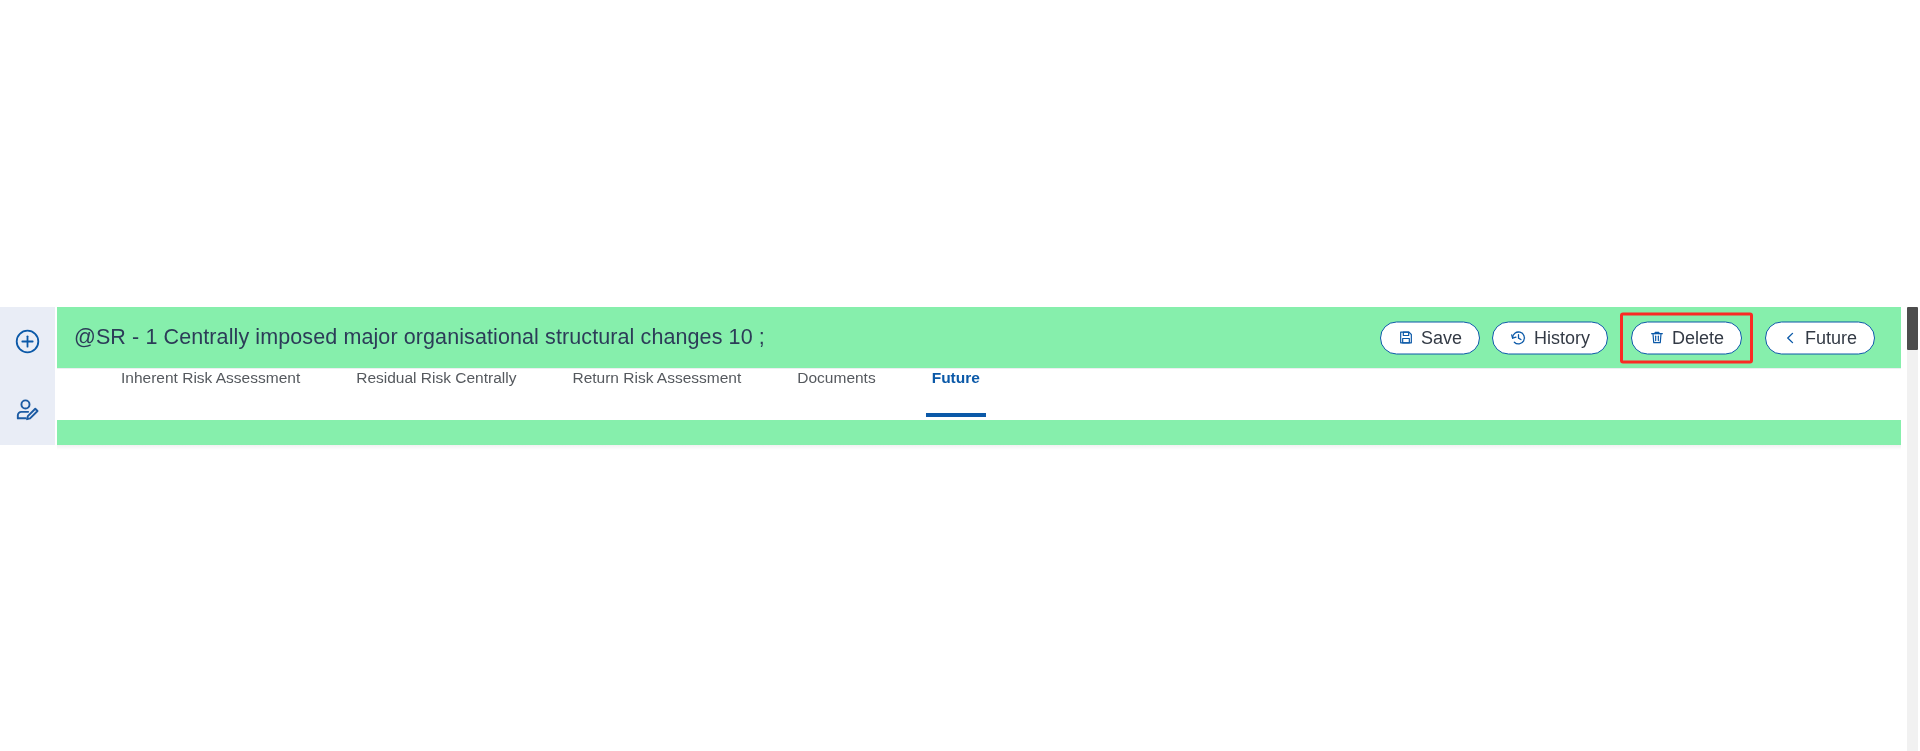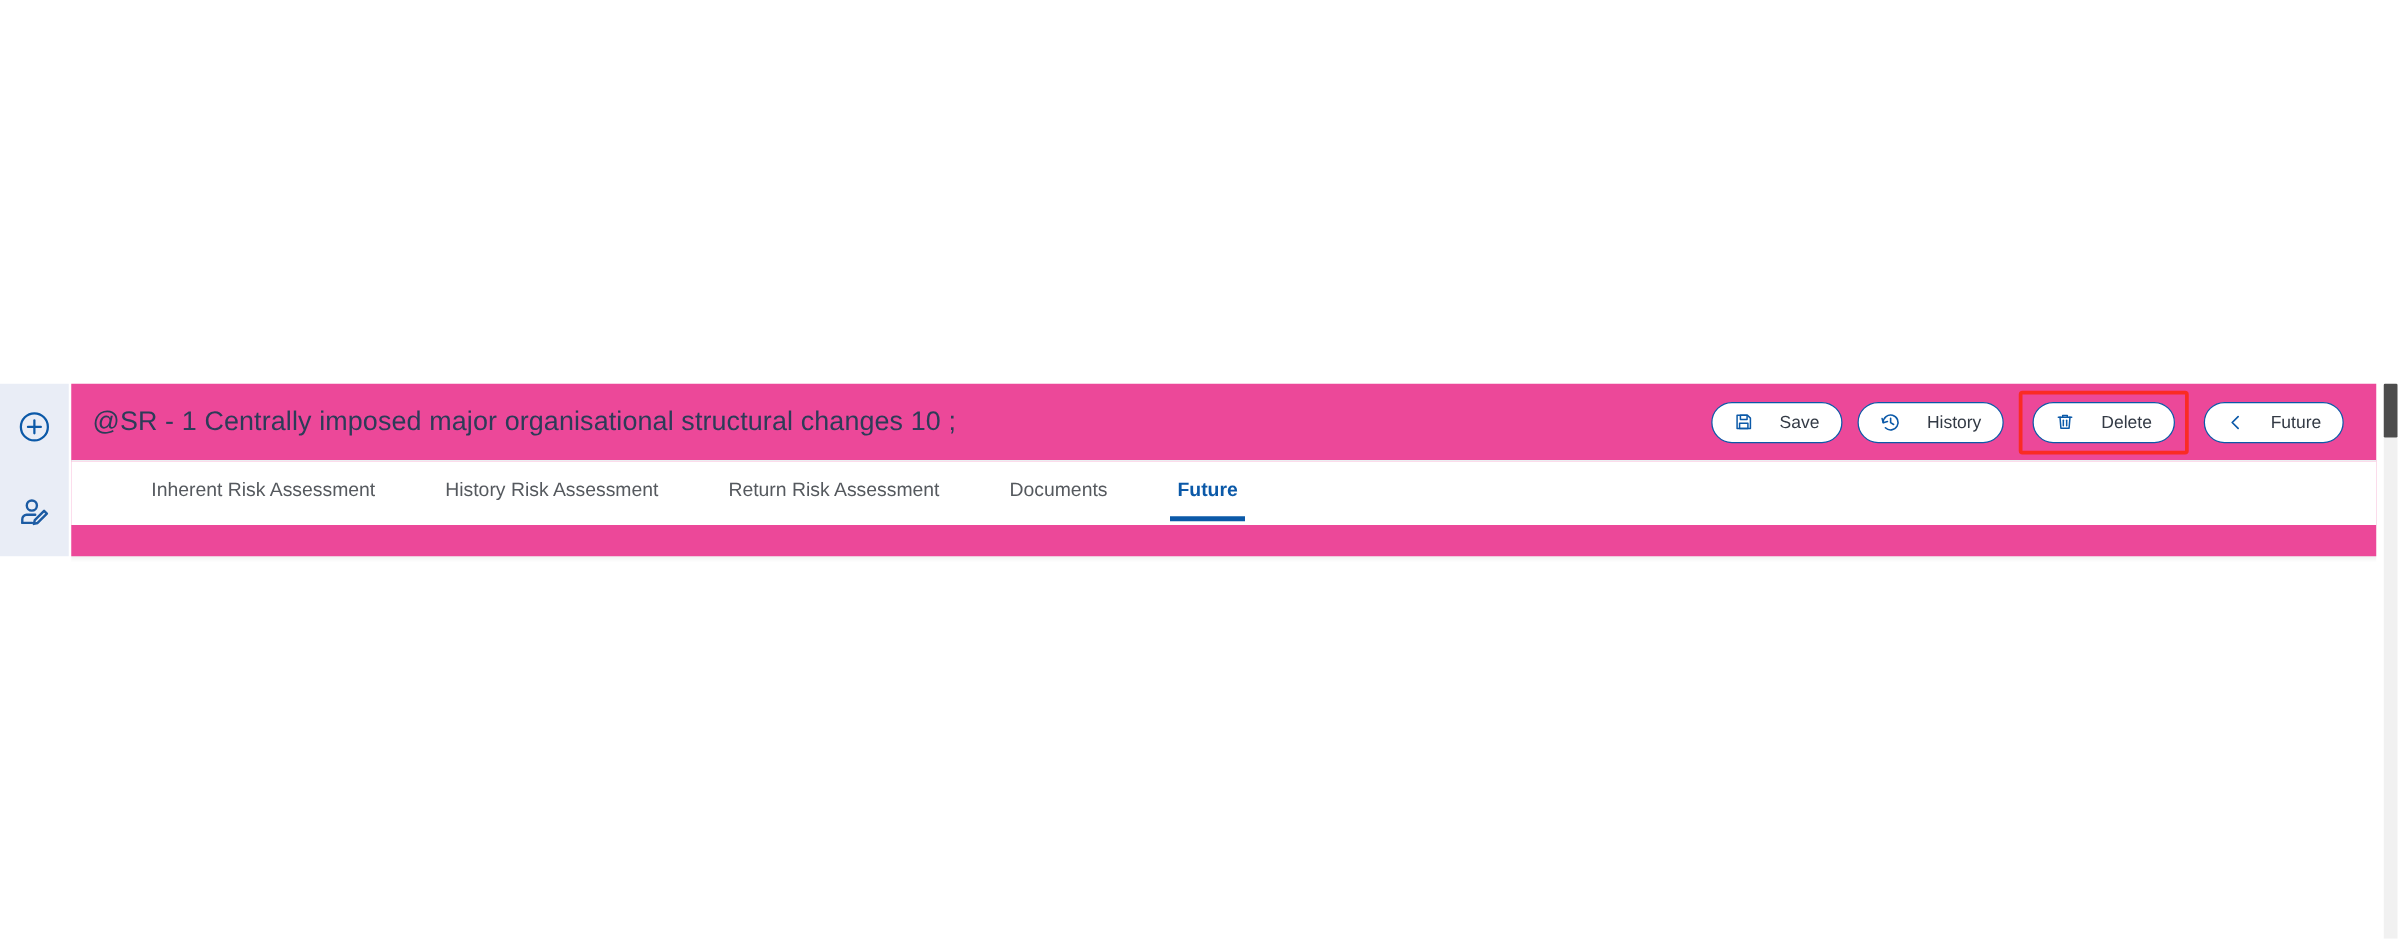--- a/index.html
+++ b/index.html
@@ -40,21 +40,21 @@
   }
   .rail-btn svg { display: block; }
 
   
   .card {
     position: absolute;
     left: 57px;
     top: 307px;
     width: 1844px;
     height: 138px;
-    background: #ec4899;
+    background: #86efac;
   }
 
   .header-row {
     position: relative;
     height: 62px;
     display: flex;
     align-items: center;
     padding: 0 0 0 17px;
     border-bottom: 1px solid #eceef1;
   }
@@ -79,24 +79,24 @@
 
   .pill-btn {
     height: 33px;
     min-width: 60px;
     border: 1.6px solid #0b59a8;
     border-radius: 17px;
     background: #ffffff;
     display: flex;
     align-items: center;
     justify-content: center;
-    gap: 21px;
+    gap: 7px;
     padding: 0 17px;
     cursor: pointer;
-    font-size: 14px;
+    font-size: 18px;
     color: #333a45;
     white-space: nowrap;
   }
   .pill-btn .lbl { line-height: 1; position: relative; top: 0px; }
   .pill-btn svg { display: block; flex: none; }
 
   .highlight-wrap {
     position: relative;
     display: flex;
     align-items: flex-end;
@@ -112,21 +112,20 @@
     height: 51px;
     display: flex;
     align-items: flex-start;
     padding-left: 36px;
     background: #ffffff;
   }
   .tab {
     position: relative;
     height: 48px;
     display: flex;
-    align-items: center;
     padding: 0 28px;
     font-size: 15.5px;
     color: #55595e;
     cursor: pointer;
     white-space: nowrap;
   }
   .tab.active {
     color: #0b59a8;
     font-weight: 700;
   }
@@ -263,21 +262,21 @@
         </div>
 
       </div>
     </div>
 
     <div class="tabs-row">
       <div class="tab">
         <span>Inherent Risk Assessment</span>
       </div>
       <div class="tab">
-        <span>History Risk Assessment</span>
+        <span>Residual Risk Centrally</span>
       </div>
       <div class="tab">
         <span>Return Risk Assessment</span>
       </div>
       <div class="tab">
         <span>Documents</span>
       </div>
       <div class="tab active">
         <span>Future</span>
       </div>

